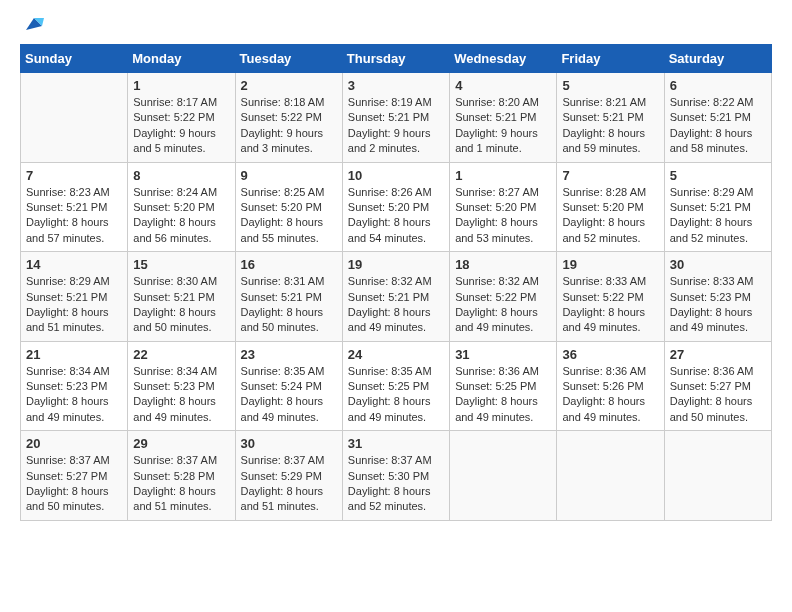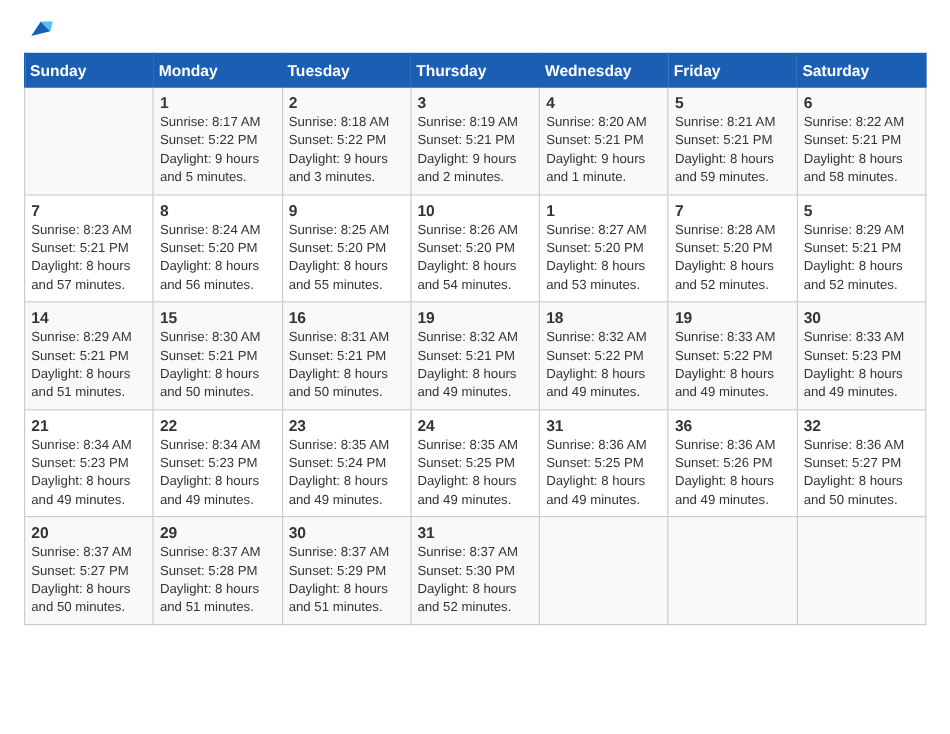--- a/index.html
+++ b/index.html
@@ -232,21 +232,21 @@
         </td>
         <td>
           <span class="day-num">31</span>
           <div class="cell-info">Sunrise: 8:36 AM<br>Sunset: 5:25 PM<br>Daylight: 8 hours and 49 minutes.</div>
         </td>
         <td>
           <span class="day-num">36</span>
           <div class="cell-info">Sunrise: 8:36 AM<br>Sunset: 5:26 PM<br>Daylight: 8 hours and 49 minutes.</div>
         </td>
         <td>
-          <span class="day-num">32</span>
+          <span class="day-num">27</span>
           <div class="cell-info">Sunrise: 8:36 AM<br>Sunset: 5:27 PM<br>Daylight: 8 hours and 50 minutes.</div>
         </td>
       </tr>
       <tr>
         <td>
           <span class="day-num">20</span>
           <div class="cell-info">Sunrise: 8:37 AM<br>Sunset: 5:27 PM<br>Daylight: 8 hours and 50 minutes.</div>
         </td>
         <td>
           <span class="day-num">29</span>

